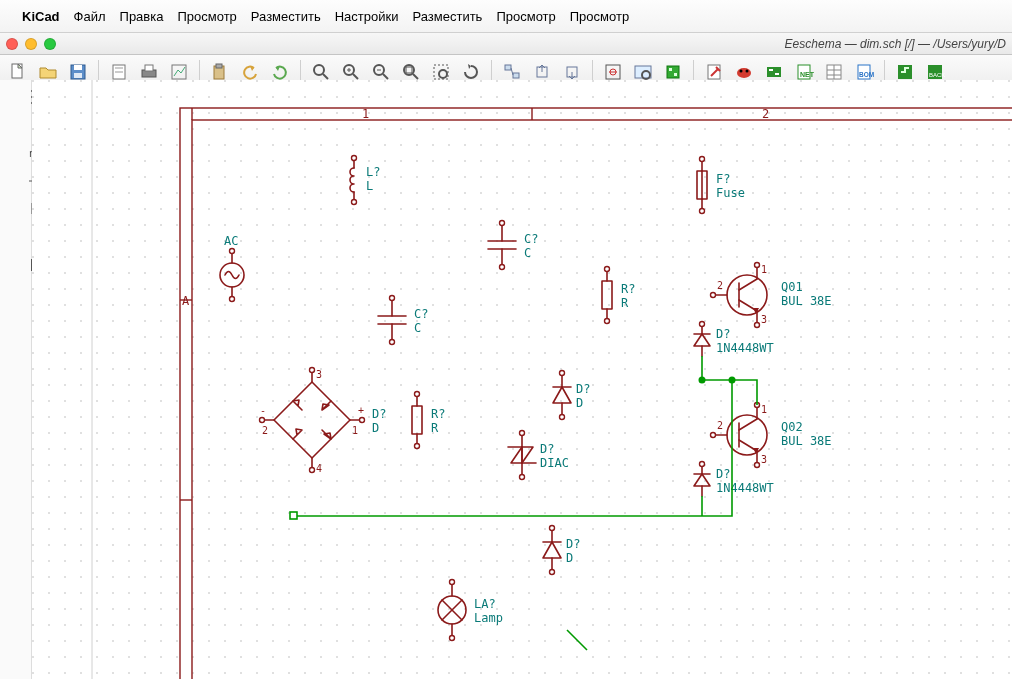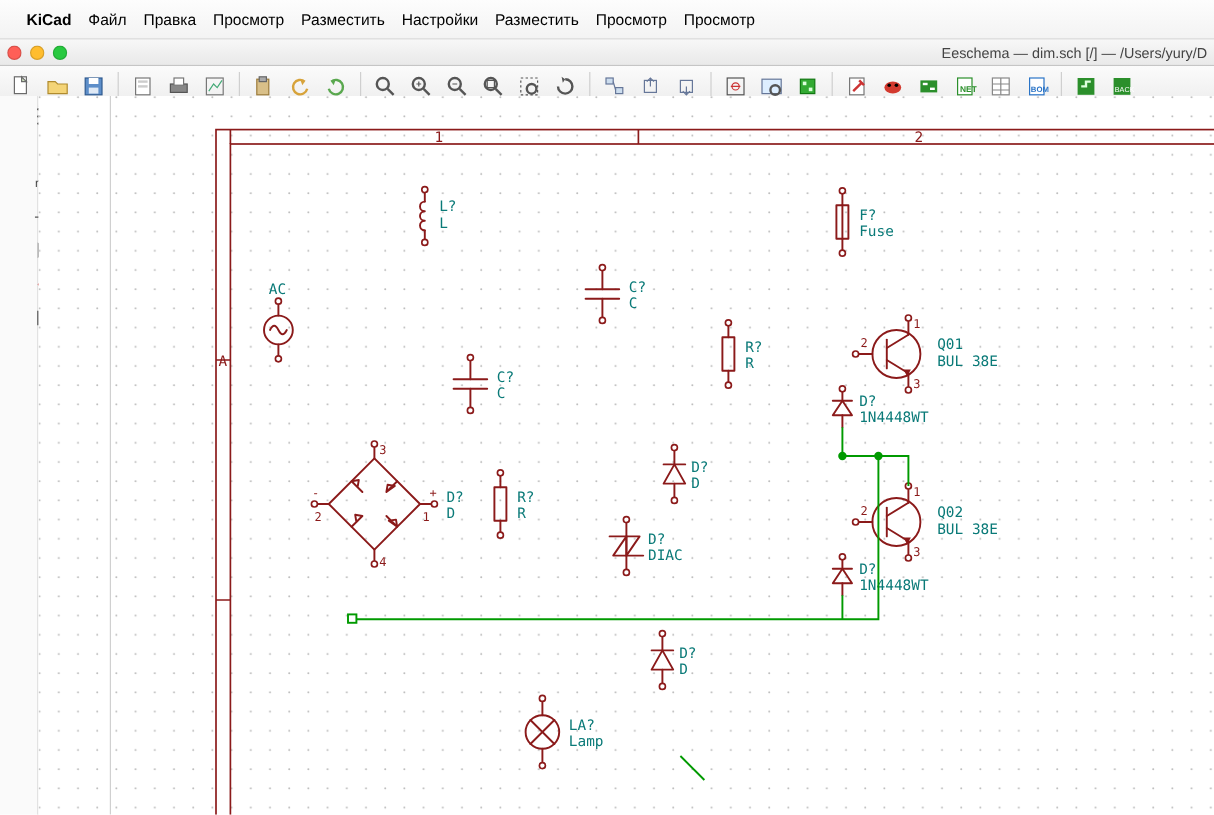--- a/index.html
+++ b/index.html
@@ -1,21 +1,21 @@
 <!DOCTYPE html>
 <html><head>
 <meta charset="utf-8">
 <style>
   * { box-sizing: border-box; }
   body { margin: 0; font-family: -apple-system, "Helvetica Neue", Arial, sans-serif; font-size: 13px; background: #fff; color: #000; overflow: hidden; width: 1012px; height: 679px; position: relative; }
   .menubar { height: 24px; background: linear-gradient(#fdfdfd,#f3f3f3); border-bottom: 1px solid #d0d0d0; display: flex; align-items: center; padding: 16px 8px; gap: 14px; }
   .menubar .apple { font-size: 14px; }
   .menubar .appname { font-weight: 700; }
   .menubar span { cursor: default; }
-  .titlebar { height: 22px; background: linear-gradient(#f7f7f7,#e9e9e9); border-bottom: 1px solid #c5c5c5; display: flex; align-items: center; padding: 0 6px; }
+  .titlebar { height: 22px; background: linear-gradient(#f7f7f7,#e9e9e9); border-bottom: 1px solid #c5c5c5; display: flex; align-items: center; padding: 0 6px; font-style: italic; }
   .traffic { display: flex; gap: 7px; margin-right: 8px; }
   .tl { width: 12px; height: 12px; border-radius: 50%; border: 1px solid rgba(0,0,0,.15); }
   .tl.r { background:#ff5f57;} .tl.y{background:#ffbd2e;} .tl.g{background:#28c940;}
   .titlebar .title { flex:1; text-align: right; color:#444; font-size:12px; white-space: nowrap; overflow: hidden; }
   .toolbar { height: 34px; background: linear-gradient(#fbfbfb,#ededed); border-bottom: 1px solid #c8c8c8; display:flex; align-items:center; padding: 0 4px; gap: 2px; }
   .tbtn { width: 28px; height: 26px; border: 1px solid transparent; border-radius: 3px; display:flex; align-items:center; justify-content:center; cursor:pointer; }
   .tsep { width:1px; height:24px; background:#cfcfcf; margin: 0 4px; }
   .content { position:absolute; top:80px; left:0; right:0; bottom:0; }
   .left-toolbar { position:absolute; left:0; top:0; width:32px; bottom:0; background:#fafafa; border-right:1px solid #ddd; display:flex; flex-direction:column; align-items:center; padding-top:4px; gap:2px; }
   .lbtn { width:26px; height:26px; display:flex; align-items:center; justify-content:center; font-size:10px; border-radius:3px; cursor:pointer; color:#444;margin-left:44px; }

